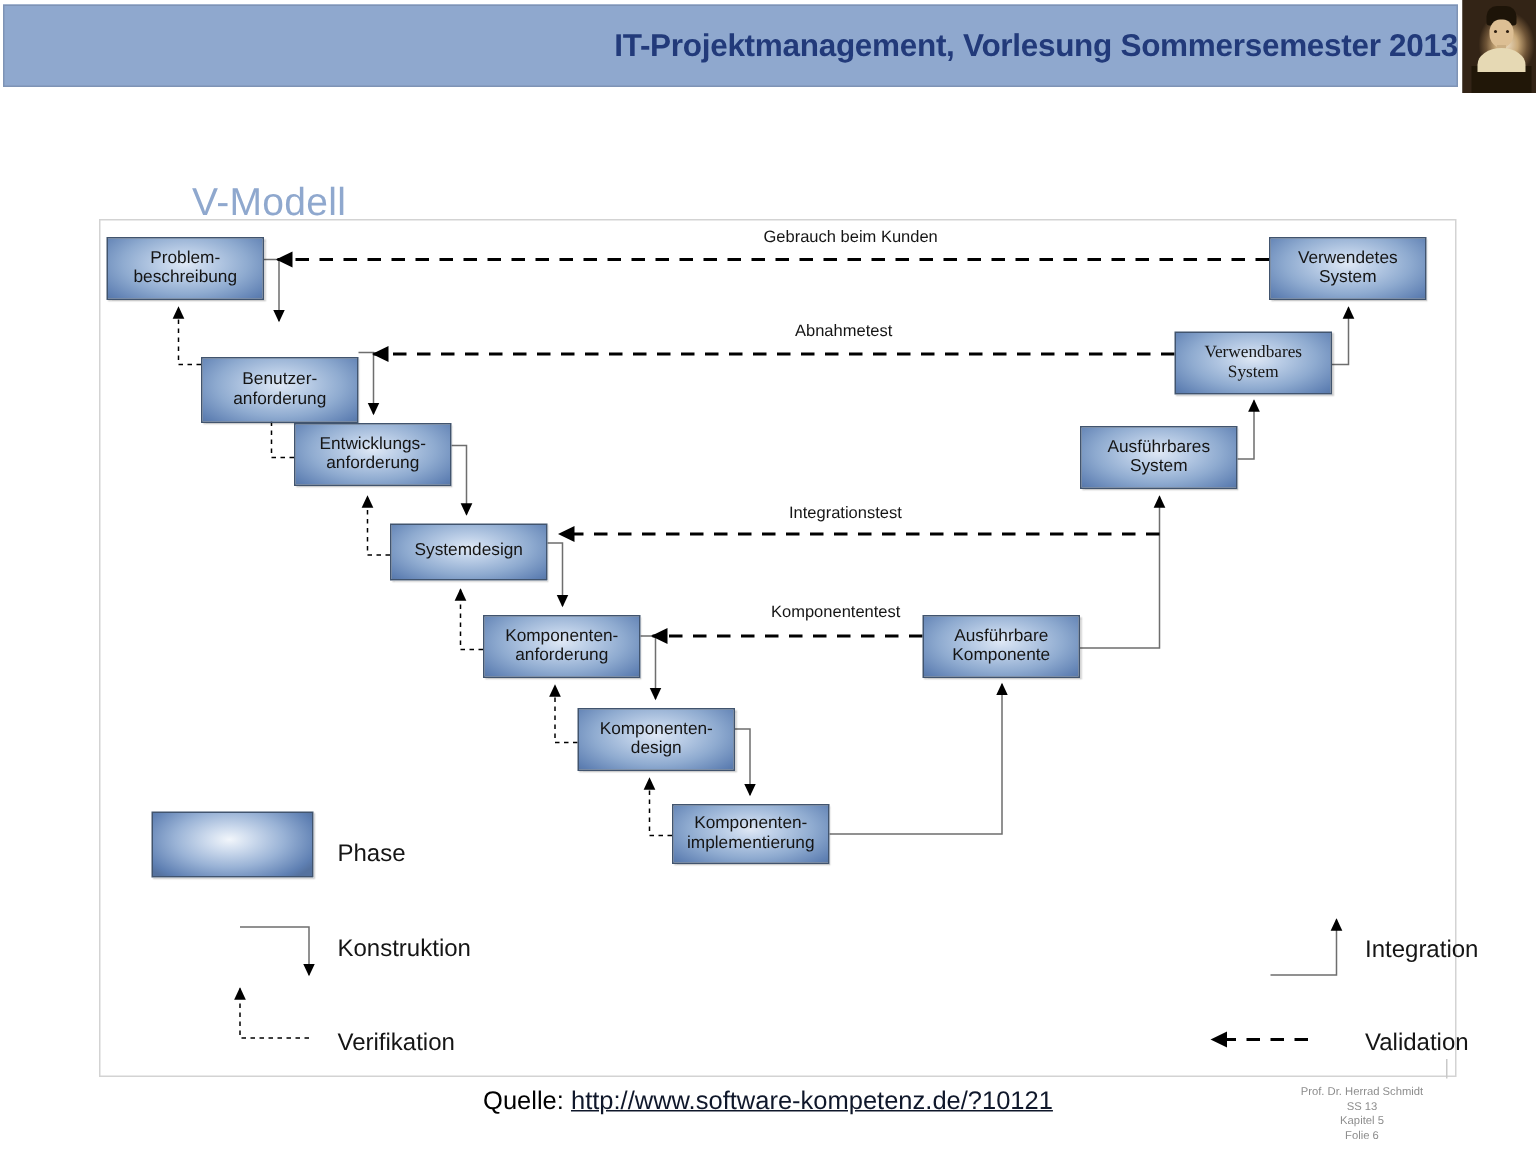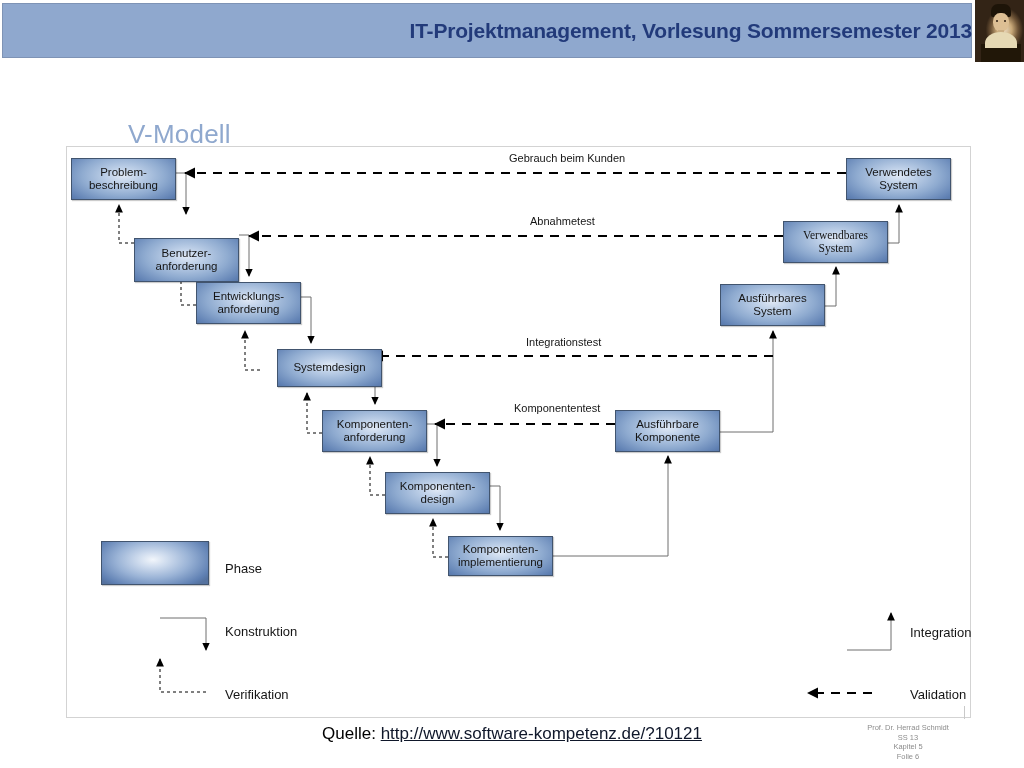--- a/index.html
+++ b/index.html
@@ -96,21 +96,21 @@
   #legend-phase-box{
     position:absolute;left:34px;top:394px;width:108px;height:44px;
     box-sizing:border-box;
     border:1px solid #41546e;
     background:
       radial-gradient(ellipse 62% 80% at 48% 42%, #f2f6fb 0%, #cfdcee 22%, #9ab3d6 55%, #5f80b3 90%, #55729f 100%);
     box-shadow:1px 1px 1px rgba(0,0,0,0.20);
   }
 
   .legend-label{
-    position:absolute;font-size:13px;color:#151515;white-space:nowrap;
+    position:absolute;font-size:16px;color:#151515;white-space:nowrap;
   }
   .edge-label{
     position:absolute;font-size:11px;color:#151515;white-space:nowrap;margin-left:32px;
   }
 
   
   #source-line{
     position:absolute;left:0;top:724px;width:1024px;text-align:center;
     font-size:17px;color:#1c1c1c;
   }
@@ -216,21 +216,21 @@
           <span>Benutzer-</span>
           <span>anforderung</span>
         </div>
       </div>
       <div class="node" style="left: 129px; top: 135px; width: 105px; height: 42px;">
         <div>
           <span>Entwicklungs-</span>
           <span>anforderung</span>
         </div>
       </div>
-      <div class="node" style="left: 210px; top: 202px; width: 105px; height: 38px;">
+      <div class="node" style="left: 193px; top: 202px; width: 105px; height: 38px;">
         <div>
           <span>Systemdesign</span>
         </div>
       </div>
       <div class="node" style="left: 255px; top: 263px; width: 105px; height: 42px;">
         <div>
           <span>Komponenten-</span>
           <span>anforderung</span>
         </div>
       </div>

